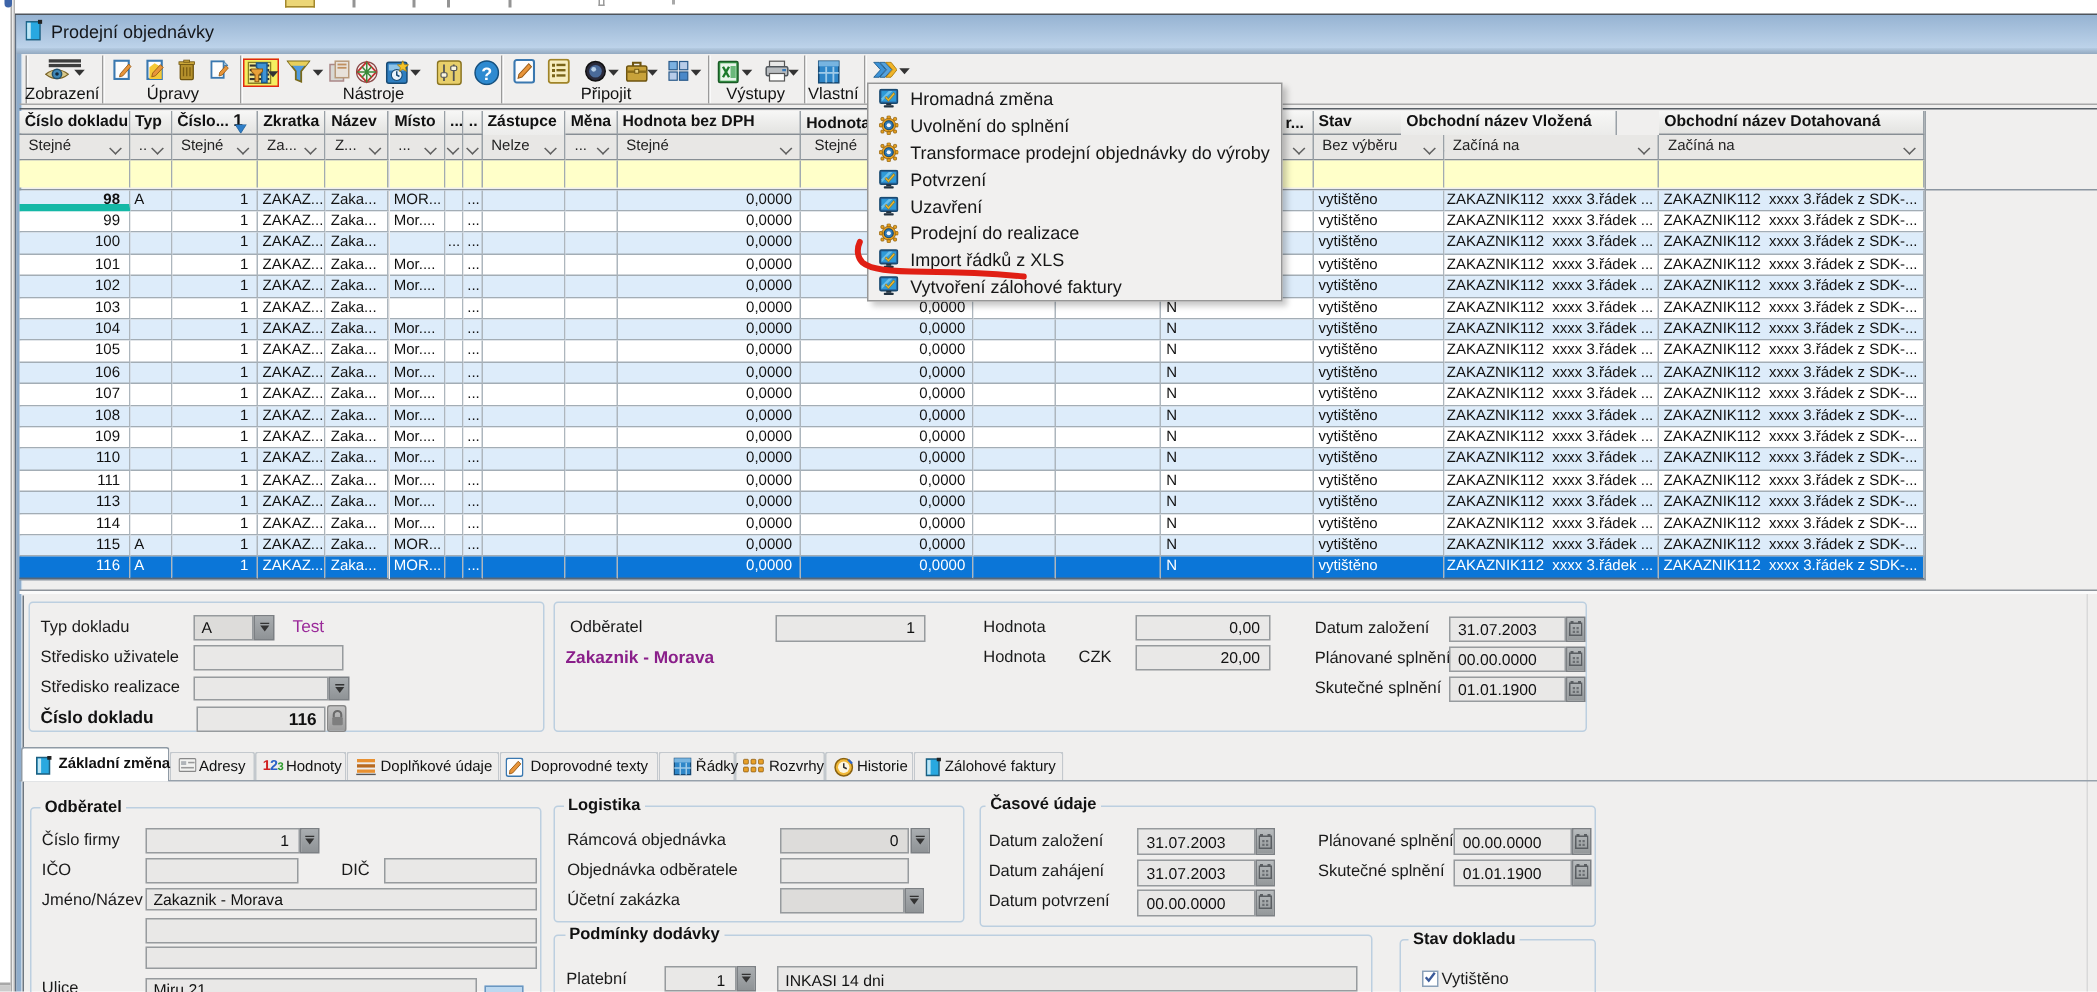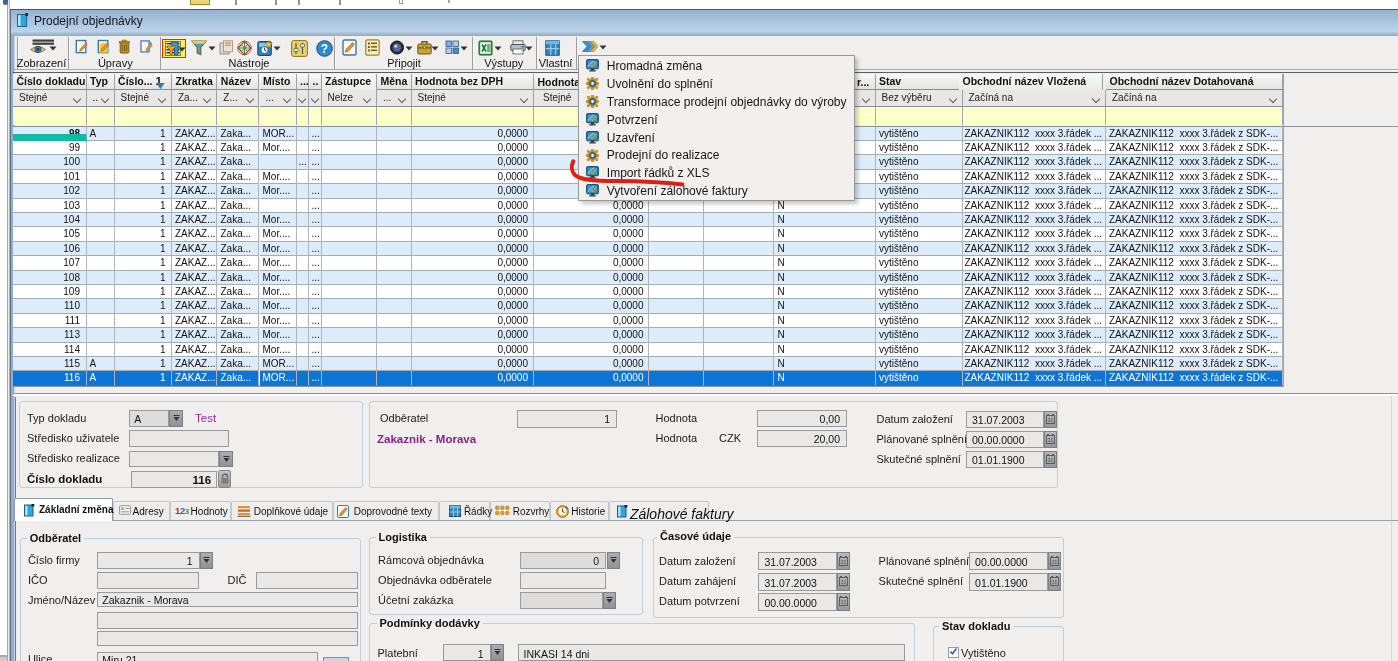--- a/index.html
+++ b/index.html
@@ -233,21 +233,21 @@
 <div class="hc" style="left:296.5px;top:73.5px;width:12.5px;height:16.2px;padding:1.5px 0 0 3.5px;">...</div>
 <div class="hc" style="left:309px;top:73.5px;width:12.5px;height:16.2px;padding:1.5px 0 0 3.5px;">..</div>
 <div class="hc" style="left:321.5px;top:73.5px;width:55.5px;height:32px;padding:1.5px 0 0 3.5px;">Zástupce</div>
 <div class="hc" style="left:377px;top:73.5px;width:34.5px;height:16.2px;padding:1.5px 0 0 3.5px;">Měna</div>
 <div class="hc" style="left:411.5px;top:73.5px;width:122px;height:16.2px;padding:1.5px 0 0 3.5px;">Hodnota bez DPH</div>
 <div class="hc" style="left:533.5px;top:73.5px;width:115.5px;height:16.2px;padding:1.5px 0 0 3.5px;"></div>
 <div class="hc" style="left:649px;top:73.5px;width:54.5px;height:16.2px;padding:1.5px 0 0 3.5px;"></div>
 <div class="hc" style="left:703.5px;top:73.5px;width:70.5px;height:16.2px;padding:1.5px 0 0 3.5px;"></div>
 <div class="hc" style="left:774px;top:73.5px;width:101.5px;height:16.2px;padding:1.5px 0 0 3.5px;"></div>
 <div class="hc" style="left:875.5px;top:73.5px;width:87px;height:16.2px;padding:1.5px 0 0 3.5px;">Stav</div>
-<div class="hc" style="left:959px;top:73.5px;width:143.5px;height:27px;padding:1.5px 0 0 3.5px;">Obchodní název Vložená</div>
+<div class="hc" style="left:934px;top:73.5px;width:143.5px;height:27px;padding:1.5px 0 0 3.5px;">Obchodní název Vložená</div>
 <div class="hc" style="left:1106px;top:73.5px;width:177px;height:16.2px;padding:1.5px 0 0 3.5px;">Obchodní název Dotahovaná</div>
 <div class="t" style="left:537.5px;top:75.8px;font-size:10.5px;color:#111;font-weight:bold;">Hodnota</div>
 <div class="t" style="left:857px;top:75.8px;font-size:10.5px;color:#111;font-weight:bold;">r...</div>
 <div class="t" style="left:155.5px;top:74.5px;font-size:11.5px;color:#111;font-weight:bold;">1</div>
 <svg class="ab" style="left:155.5px;top:83px" width="9" height="6" viewBox="0 0 9 6">
     <path d="M0.8 0 L8.2 0 L4.5 5.8 Z" fill="#2e7ec8" stroke="#1a5a94" stroke-width="0.5"></path>
   </svg>
 <div class="fc" style="left:13px;top:89.7px;width:73.5px;height:17.2px;padding:2.5px 0 0 6px;">Stejné</div>
 <div class="caret" style="left:72.5px;top:93.7px"></div>
 <div class="fc" style="left:86.5px;top:89.7px;width:28.1px;height:17.2px;padding:2.5px 0 0 6px;">..</div>
@@ -296,21 +296,21 @@
 <div class="yc" style="left:377px;top:106.9px;width:34.5px;height:18.6px;"></div>
 <div class="yc" style="left:411.5px;top:106.9px;width:122px;height:18.6px;"></div>
 <div class="yc" style="left:533.5px;top:106.9px;width:115.5px;height:18.6px;"></div>
 <div class="yc" style="left:649px;top:106.9px;width:54.5px;height:18.6px;"></div>
 <div class="yc" style="left:703.5px;top:106.9px;width:70.5px;height:18.6px;"></div>
 <div class="yc" style="left:774px;top:106.9px;width:101.5px;height:18.6px;"></div>
 <div class="yc" style="left:875.5px;top:106.9px;width:87px;height:18.6px;"></div>
 <div class="yc" style="left:962.5px;top:106.9px;width:143.5px;height:18.6px;"></div>
 <div class="yc" style="left:1106px;top:106.9px;width:177px;height:18.6px;"></div>
 <div class="ab" style="left:13px;top:125.5px;width:1385px;height:1.2px;background:#8b95a0;"></div>
-<div class="dc" style="left:13px;top:126.7px;width:73.5px;height:14.39px;background:#ddecfa;color:#111;border-bottom:7px solid #14b8a6;padding-right:5.5px;text-align:right;font-weight:bold;">98</div>
+<div class="dc" style="left:13px;top:126.7px;width:73.5px;height:14.39px;background:#ddecfa;color:#111;border-bottom:5px solid #14b8a6;padding-right:5.5px;text-align:right;font-weight:bold;">98</div>
 <div class="dc" style="left:86.5px;top:126.7px;width:28.1px;height:14.39px;background:#ddecfa;color:#111;border-bottom:1px solid #a3adb5;padding-left:3px;">A</div>
 <div class="dc" style="left:114.6px;top:126.7px;width:57.4px;height:14.39px;background:#ddecfa;color:#111;border-bottom:1px solid #a3adb5;padding-right:5.5px;text-align:right;">1</div>
 <div class="dc" style="left:172px;top:126.7px;width:45.3px;height:14.39px;background:#ddecfa;color:#111;border-bottom:1px solid #a3adb5;padding-left:3px;">ZAKAZ...</div>
 <div class="dc" style="left:217.3px;top:126.7px;width:42.2px;height:14.39px;background:#ddecfa;color:#111;border-bottom:1px solid #a3adb5;padding-left:3.2px;">Zaka...</div>
 <div class="dc" style="left:259.5px;top:126.7px;width:37px;height:14.39px;background:#ddecfa;color:#111;border-bottom:1px solid #a3adb5;padding-left:3px;">MOR...</div>
 <div class="dc" style="left:296.5px;top:126.7px;width:12.5px;height:14.39px;background:#ddecfa;color:#111;border-bottom:1px solid #a3adb5;padding-left:2px;"></div>
 <div class="dc" style="left:309px;top:126.7px;width:12.5px;height:14.39px;background:#ddecfa;color:#111;border-bottom:1px solid #a3adb5;padding-left:2.5px;">...</div>
 <div class="dc" style="left:321.5px;top:126.7px;width:55.5px;height:14.39px;background:#ddecfa;color:#111;border-bottom:1px solid #a3adb5;padding-left:3px;"></div>
 <div class="dc" style="left:377px;top:126.7px;width:34.5px;height:14.39px;background:#ddecfa;color:#111;border-bottom:1px solid #a3adb5;padding-left:3px;"></div>
 <div class="dc" style="left:411.5px;top:126.7px;width:122px;height:14.39px;background:#ddecfa;color:#111;border-bottom:1px solid #a3adb5;padding-right:4.5px;text-align:right;">0,0000</div>
@@ -764,21 +764,21 @@
     <circle cx="6.5" cy="6.5" r="3.8" fill="#fdf6e0"></circle>
     <path d="M6.5 3.8 L6.5 6.5 L8.5 7.5" stroke="#333" stroke-width="1" fill="none"></path>
     <path d="M9.5 1.5 L12 4" stroke="#2a62c8" stroke-width="1.5"></path>
   </svg>
 <div class="t" style="left:571.3px;top:505.8px;font-size:10px;color:#111;font-weight:normal;">Historie</div>
 <svg class="ab" style="left:617.3px;top:505px" width="11" height="13" viewBox="0 0 11 13">
     <rect x="0.5" y="1" width="8.5" height="11" fill="#29a8e0" stroke="#1c5f80"></rect>
     <rect x="1.2" y="1.7" width="2.2" height="9.6" fill="#bfe6f5"></rect>
     <rect x="7.5" y="0" width="2.8" height="2.5" fill="#222"></rect>
   </svg>
-<div class="t" style="left:629.9px;top:505.8px;font-size:14px;color:#111;font-weight:normal;font-style:italic;">Zálohové faktury</div>
+<div class="t" style="left:629.9px;top:505.8px;font-size:10px;color:#111;font-weight:normal;">Zálohové faktury</div>
 <div class="grp" style="left:20.4px;top:537.5px;width:340.6px;height:130px;"></div>
 <div class="grp" style="left:369px;top:537px;width:273.5px;height:78.4px;"></div>
 <div class="grp" style="left:652.5px;top:537.2px;width:411.8px;height:81.1px;"></div>
 <div class="grp" style="left:369px;top:622.5px;width:546px;height:45px;"></div>
 <div class="grp" style="left:932.5px;top:626px;width:131.8px;height:40px;"></div>
 <div class="grplbl" style="left:26.8px;top:531.5px;">Odběratel</div>
 <div class="grplbl" style="left:375.6px;top:531px;">Logistika</div>
 <div class="grplbl" style="left:657.1px;top:530.2px;">Časové údaje</div>
 <div class="grplbl" style="left:376.5px;top:616.5px;">Podmínky dodávky</div>
 <div class="grplbl" style="left:939px;top:620px;">Stav dokladu</div>

